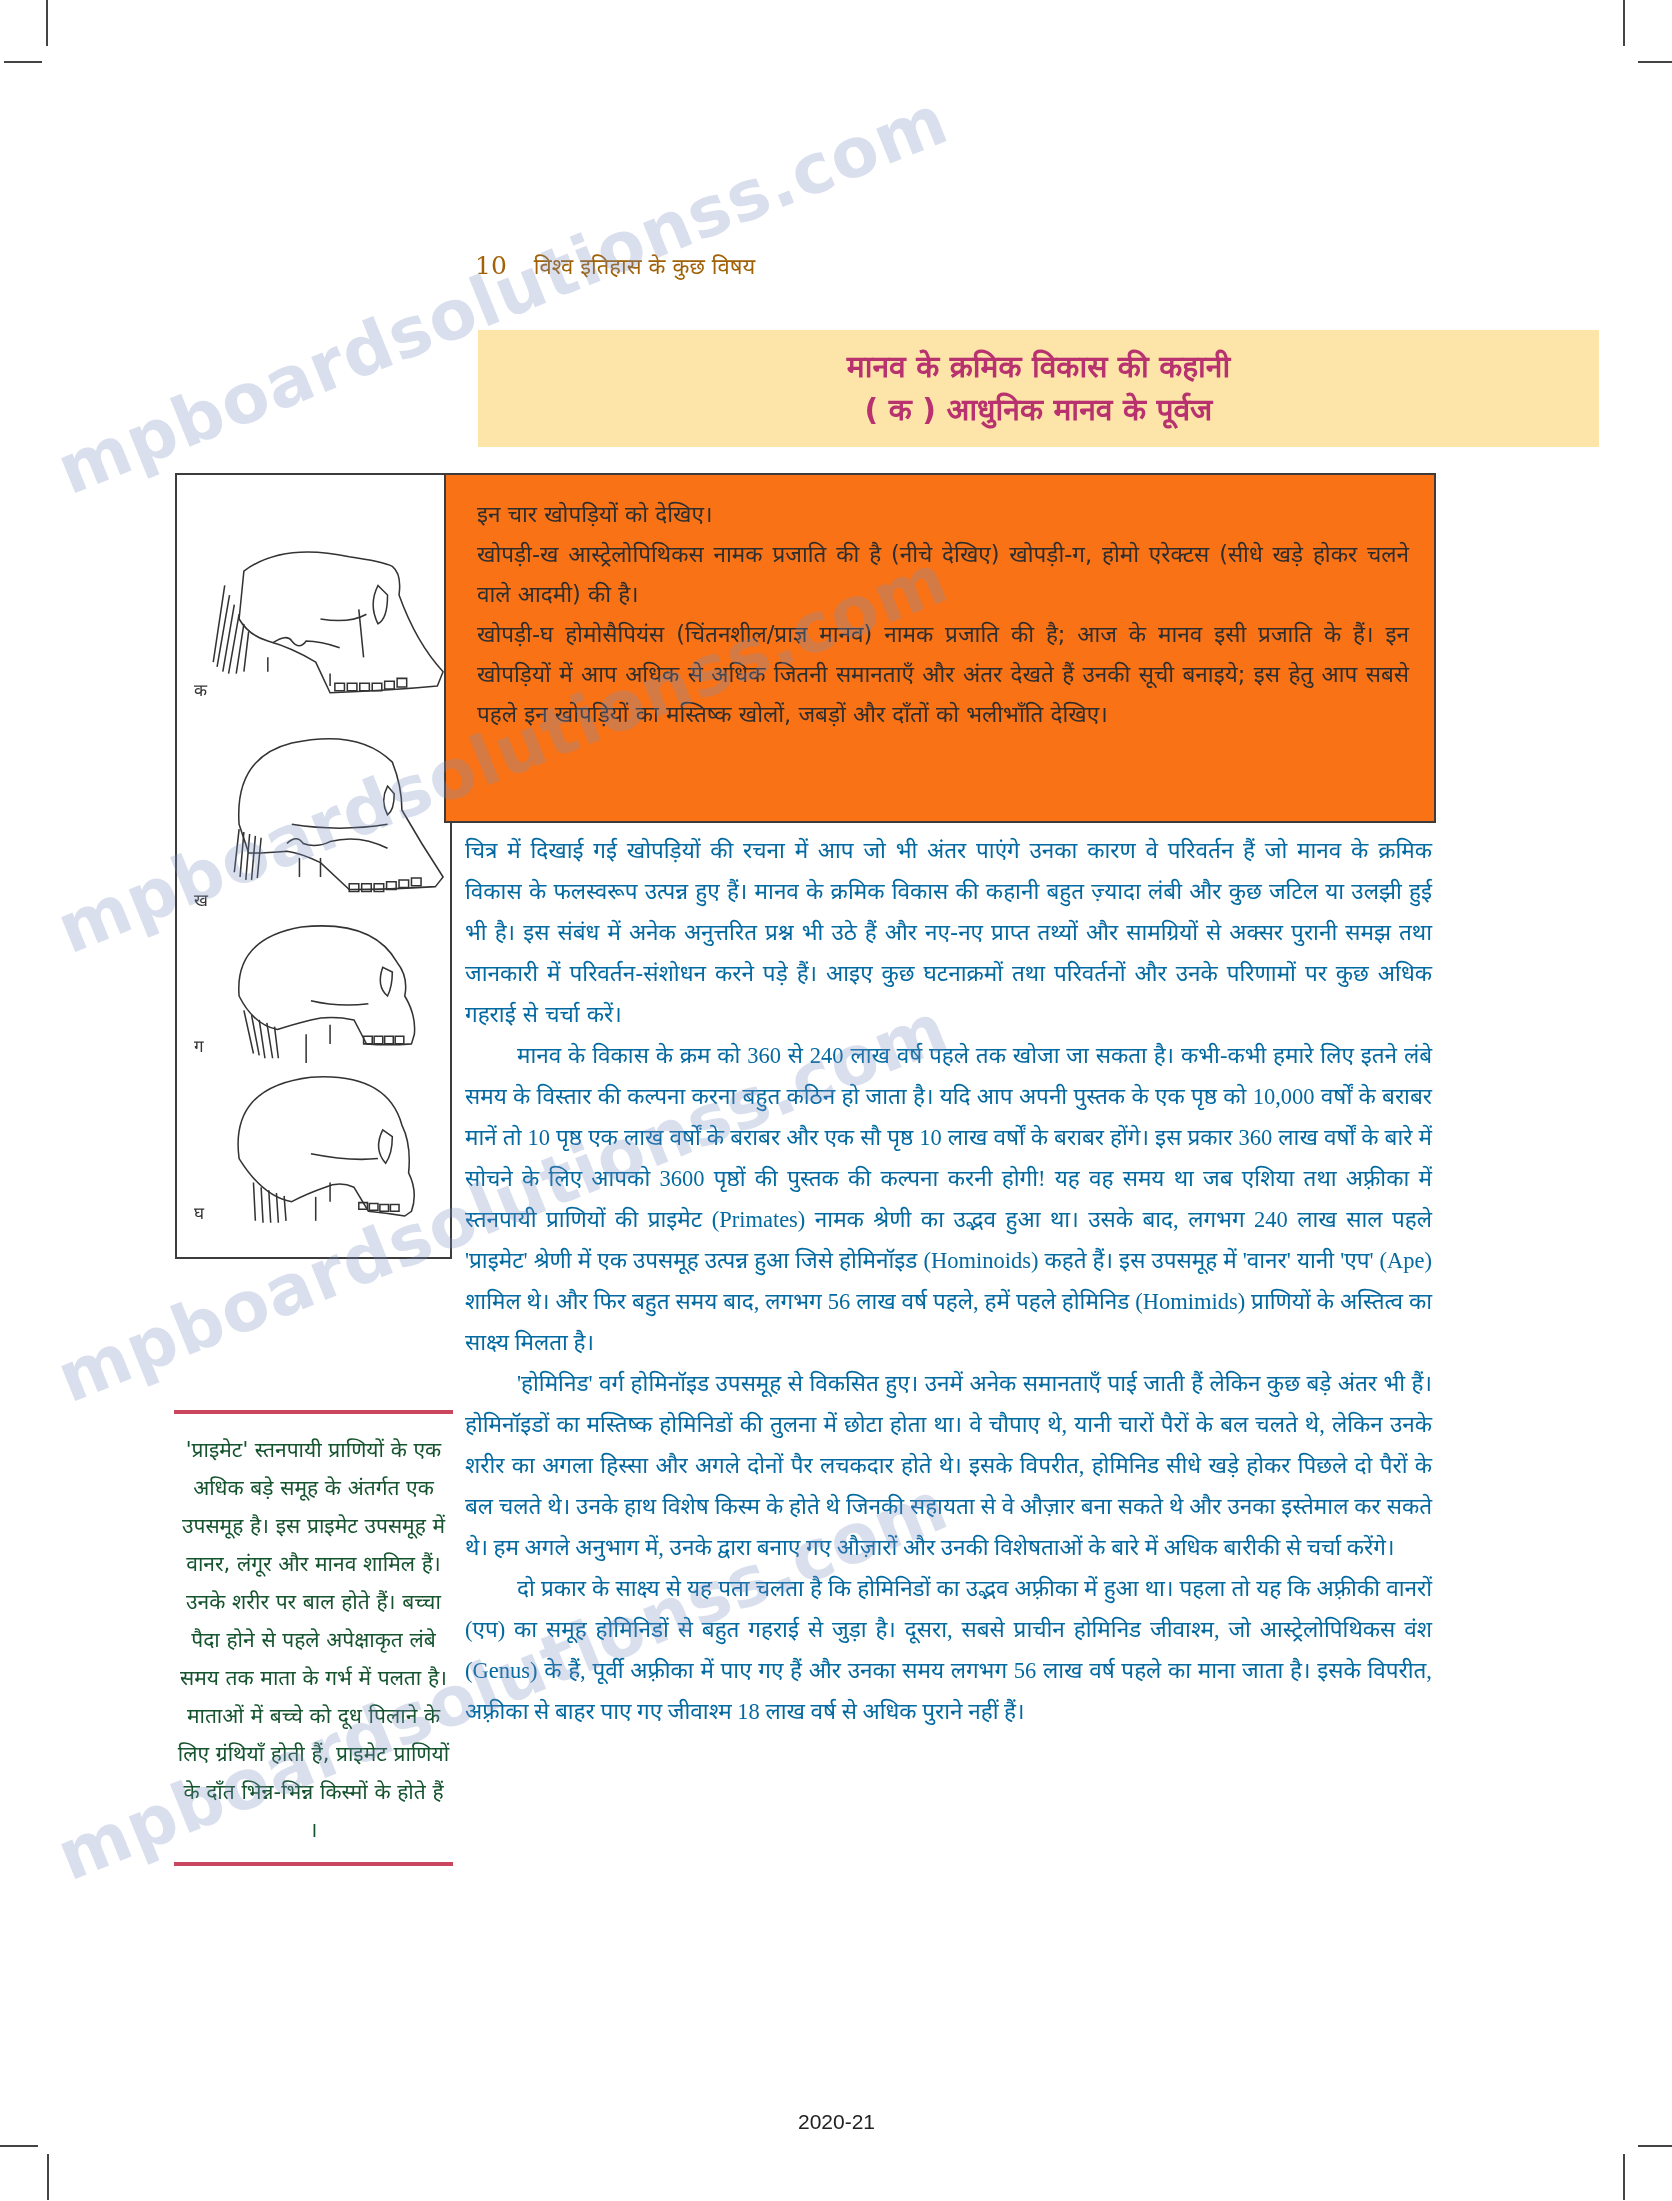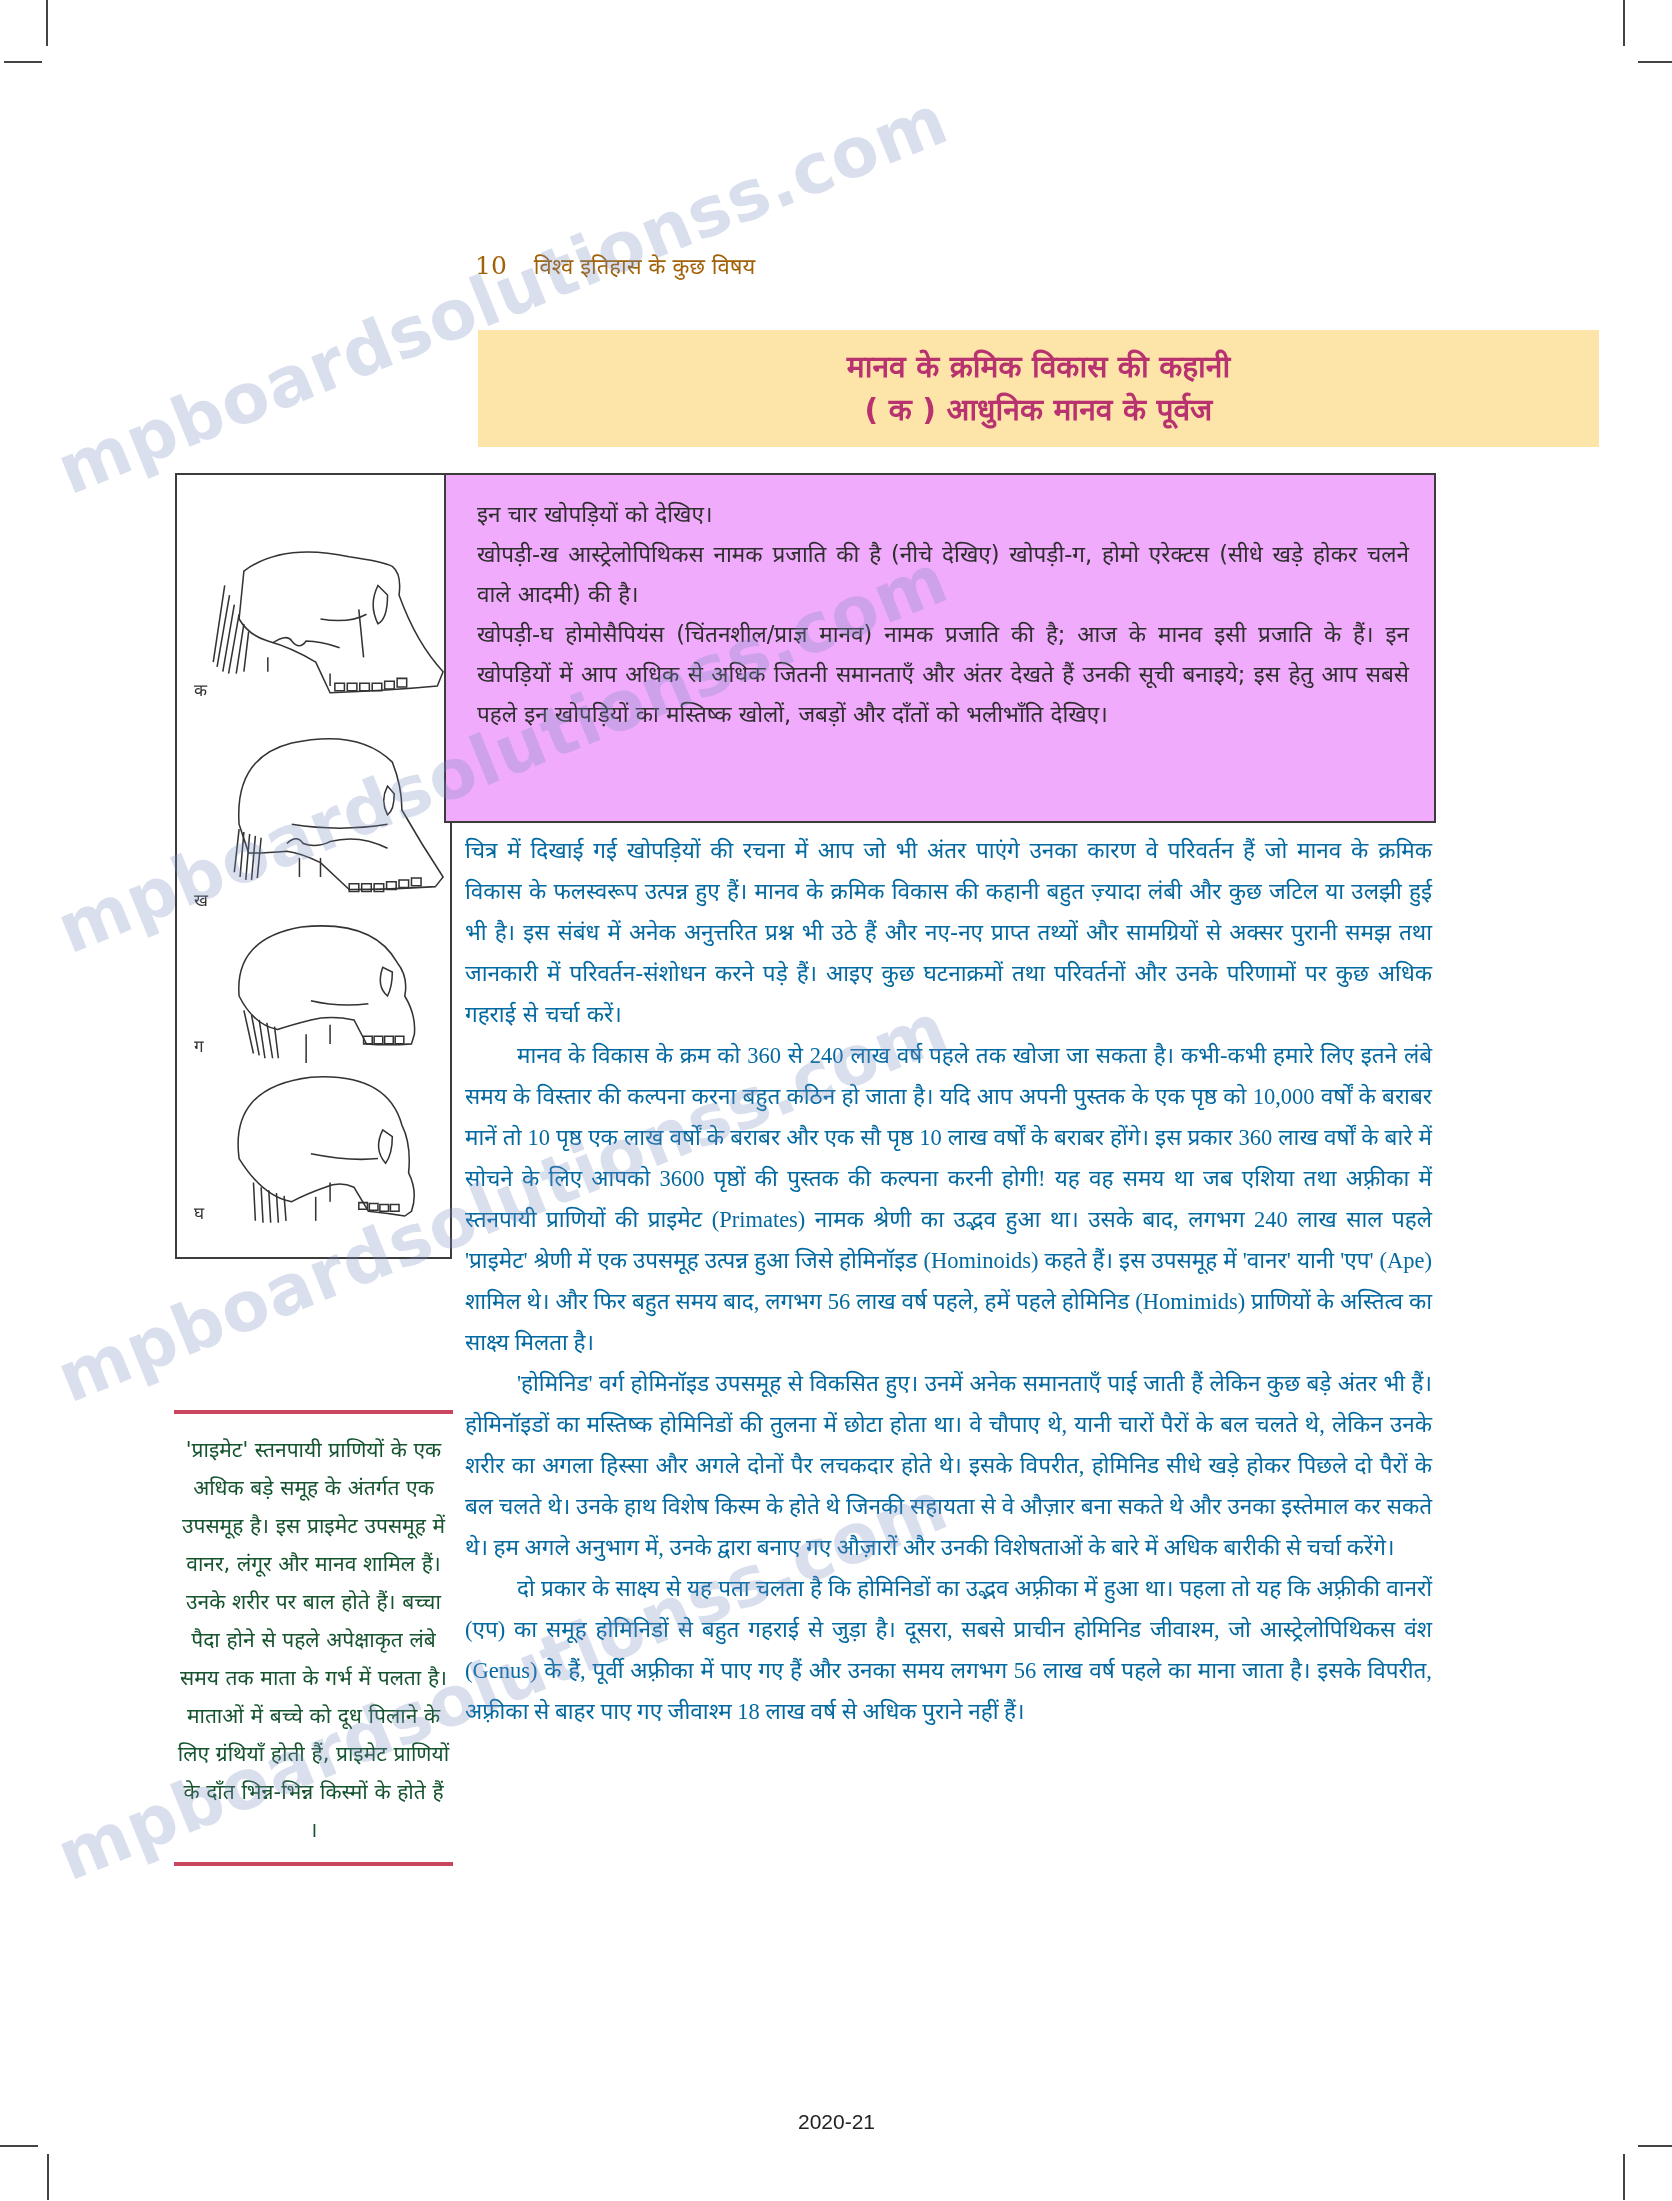--- a/index.html
+++ b/index.html
@@ -36,21 +36,21 @@
 
     .fig-box {
       position: absolute; left: 175px; top: 473px; width: 277px; height: 786px;
       border: 2.9px solid #3c3c3c; background: #fff;
     }
     .skull { position: absolute; left: 19px; width: 249px; height: 182px; }
     .skull-label { position: absolute; left: 17px; font-size: 17px; color: #333; font-family: "DejaVu Sans", sans-serif; }
 
     .activity-box {
       position: absolute; left: 444px; top: 473px; width: 992px; height: 350px;
-      border: 2.9px solid #3c3c3c; background: #f0abfc; padding: 19px 25px 0 31px;
+      border: 2.9px solid #3c3c3c; background: #f97316; padding: 19px 25px 0 31px;
       font-size: 22.5px; line-height: 40px; color: #2e2e2e;
     }
     .activity-box p { text-align: justify; }
 
     .body-text {
       position: absolute; left: 465px; top: 830px; width: 967px;
       font-size: 22.5px; line-height: 41px; color: #0369a1;
     }
     .body-text p { text-align: justify; text-align-last: left; }
     .body-text p.indent { text-indent: 52px; font-family: Liberation Serif, serif; }

